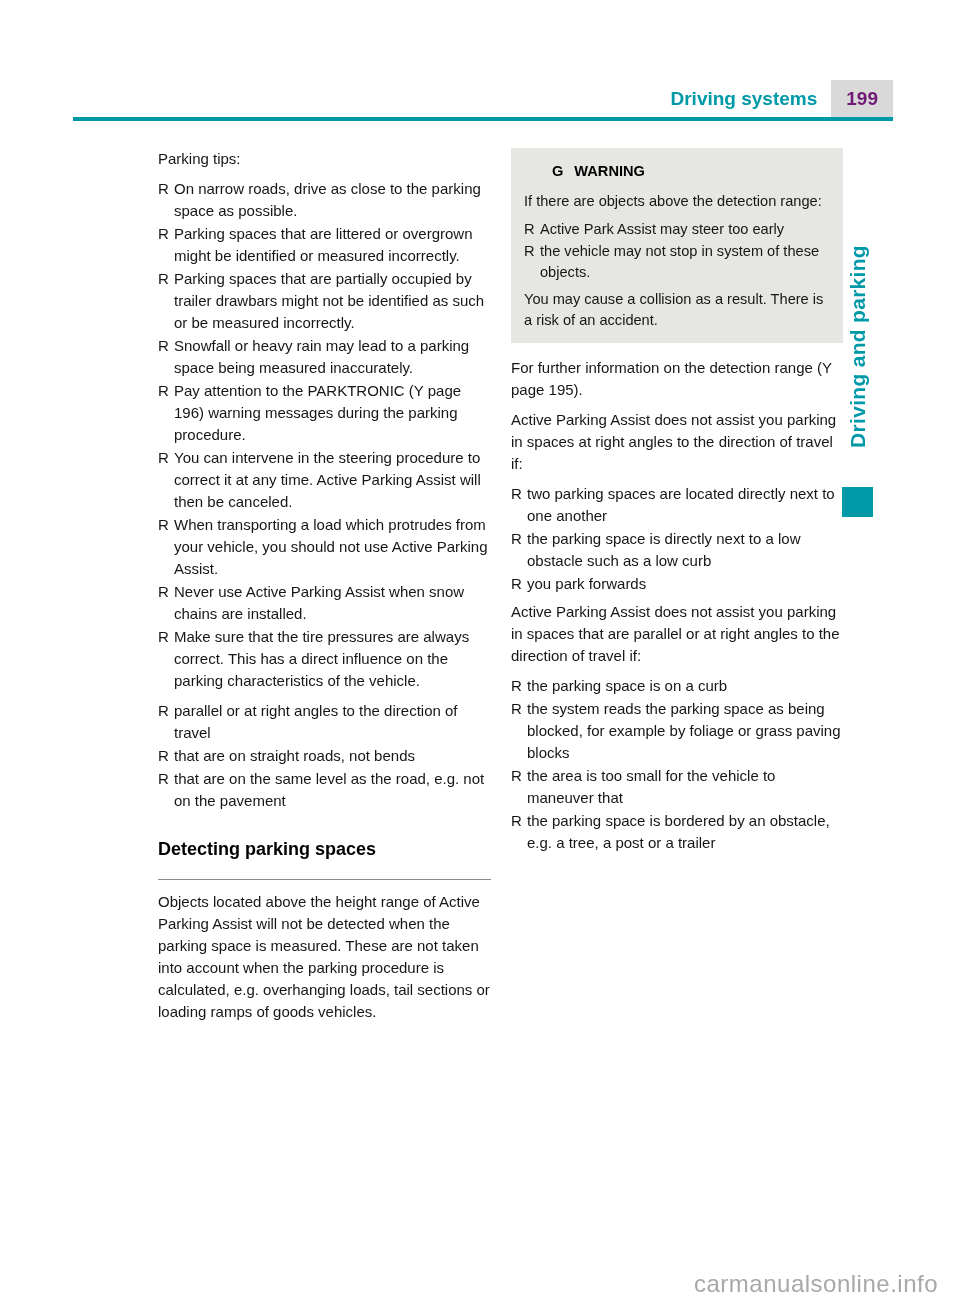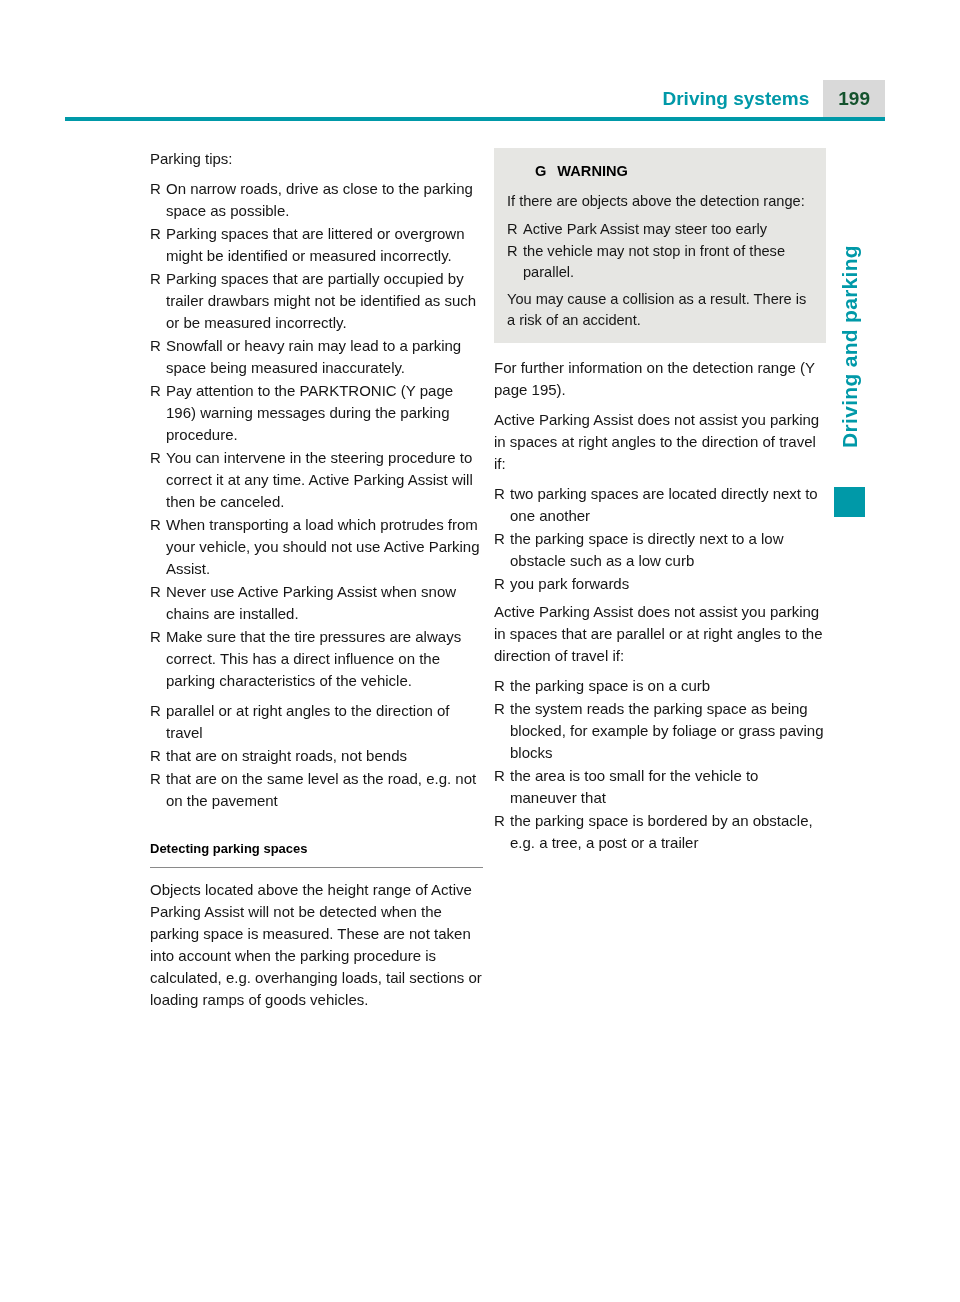--- a/index.html
+++ b/index.html
@@ -2,68 +2,68 @@
 <html><head>
 <meta charset="utf-8">
 <style>
   * { margin:0; padding:0; box-sizing:border-box; }
   html, body {
     width:960px; height:1302px;
     background:#ffffff;
     font-family:"Liberation Sans", sans-serif;
     color:#161616;
   }
-  .page { position:relative; width:940px; height:1302px; overflow:hidden; background:#fff; }
+  .page { position:relative; width:940px; height:1302px; overflow:hidden; background:#fff;margin-left:8px; }
 
   
   .header {
     position:absolute; left:65px; top:80px; width:820px;
     display:flex; justify-content:flex-end; align-items:flex-end;
     border-bottom:4px solid #0099a8;
   }
   .header-title {
     color:#0099a8; font-weight:bold; font-size:19px;
     padding:0 14px 7px 0;
   }
   .pagenum-box {
-    background:#d9d9d9; color:#14532d;
+    background:#d9d9d9; color:#701a75;
     font-size:19px; font-weight:bold;
     padding:8px 15px 7px 15px;
   }
 
   
   .side-label {
     position:absolute; right:78px; top:245px;
     writing-mode:vertical-rl; transform:rotate(180deg);
     color:#0099a8; font-weight:bold; font-size:21px;
     letter-spacing:0.3px; white-space:nowrap;
   }
   .tab-marker {
     position:absolute; right:75px; top:487px;
     width:31px; height:30px; background:#0099a8;
   }
 
   
   .columns {
     position:absolute; left:150px; top:148px; width:685px;
-    display:flex; gap:11px;
+    display:flex; gap:20px;
     font-size:15px; line-height:22px;
   }
   .col-left  { width:333px; }
   .col-right { width:332px; }
 
   .para { margin:0 0 2px 0; }
   .list { margin:8px 0 6px 0; }
   .li { display:flex; margin:0 0 1px 0; }
   .bullet { flex:0 0 16px; }
   .li-text { flex:1; }
 
   .heading {
-    font-size:13px; font-weight:bold; color:#000;
-    margin-top:26px; padding-bottom:7px;
+    font-size:18px; font-weight:bold; color:#000;
+    margin-top:26px; padding-bottom:19px;
     border-bottom:1px solid #8a8a8a;
     margin-bottom:11px;
   }
 
   
   .warning-box {
     background:#e6e6e3;
     padding:13px 13px 12px 13px;
     margin-bottom:14px;
     font-size:14.6px; line-height:21px;
@@ -170,21 +170,21 @@
           <span>WARNING</span>
         </div>
         <p class="para">If there are objects above the detection range:</p>
         <div class="list">
           <div class="li">
             <span class="bullet">R</span>
             <span class="li-text">Active Park Assist may steer too early</span>
           </div>
           <div class="li">
             <span class="bullet">R</span>
-            <span class="li-text">the vehicle may not stop in front of these parallel.</span>
+            <span class="li-text">the vehicle may not stop in system of these objects.</span>
           </div>
         </div>
         <p class="para">You may cause a collision as a result. There is a risk of an accident.</p>
       </div>
 
       <p class="rc-para">For further information on the detection range (Y page 195).</p>
 
       <p class="rc-para-tight">Active Parking Assist does not assist you parking in spaces at right angles to the direction of travel if:</p>
       <div class="list">
         <div class="li">
@@ -217,14 +217,15 @@
         </div>
         <div class="li">
           <span class="bullet">R</span>
           <span class="li-text">the parking space is bordered by an obstacle, e.g. a tree, a post or a trailer</span>
         </div>
       </div>
 
     </section>
   </main>
 
+  <div class="watermark">carmanualsonline.info</div>
 
 </div>
 
 </body></html>

